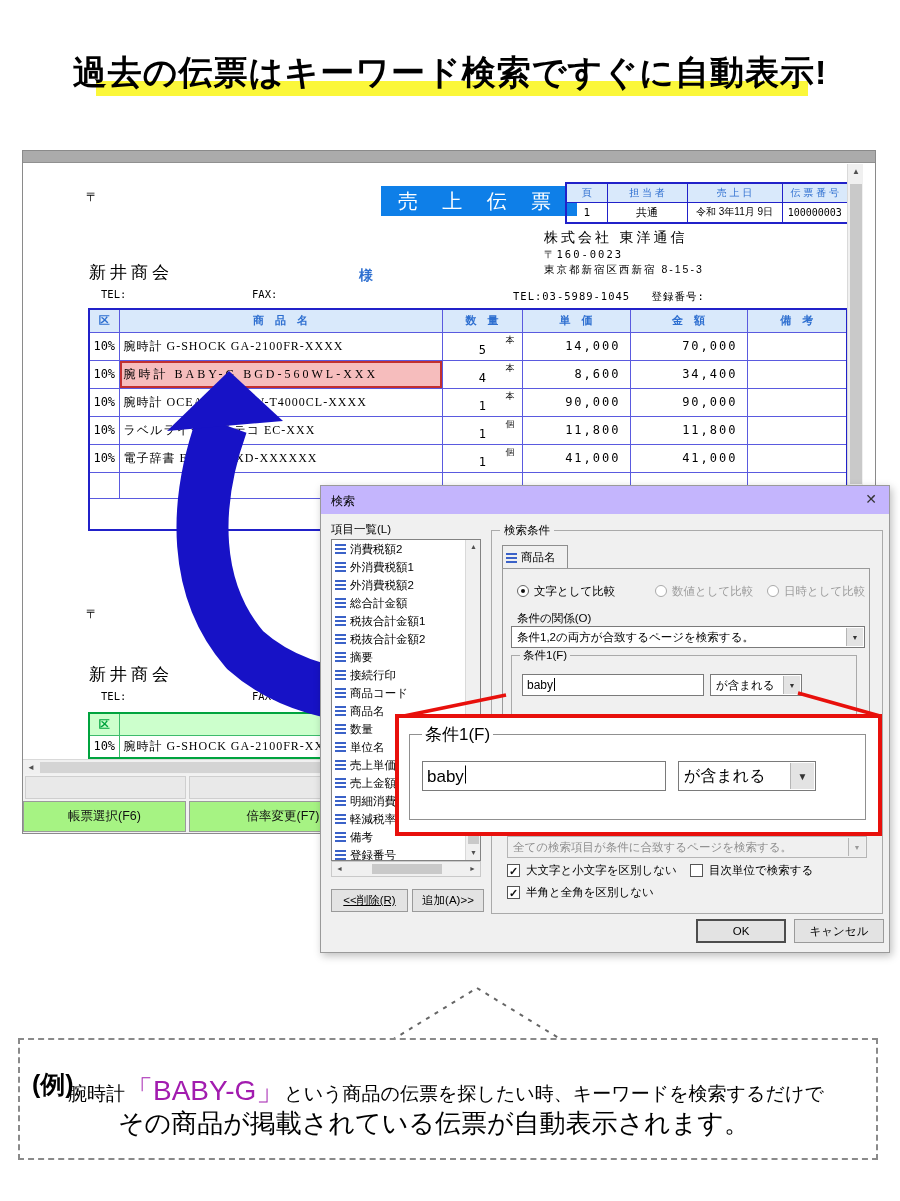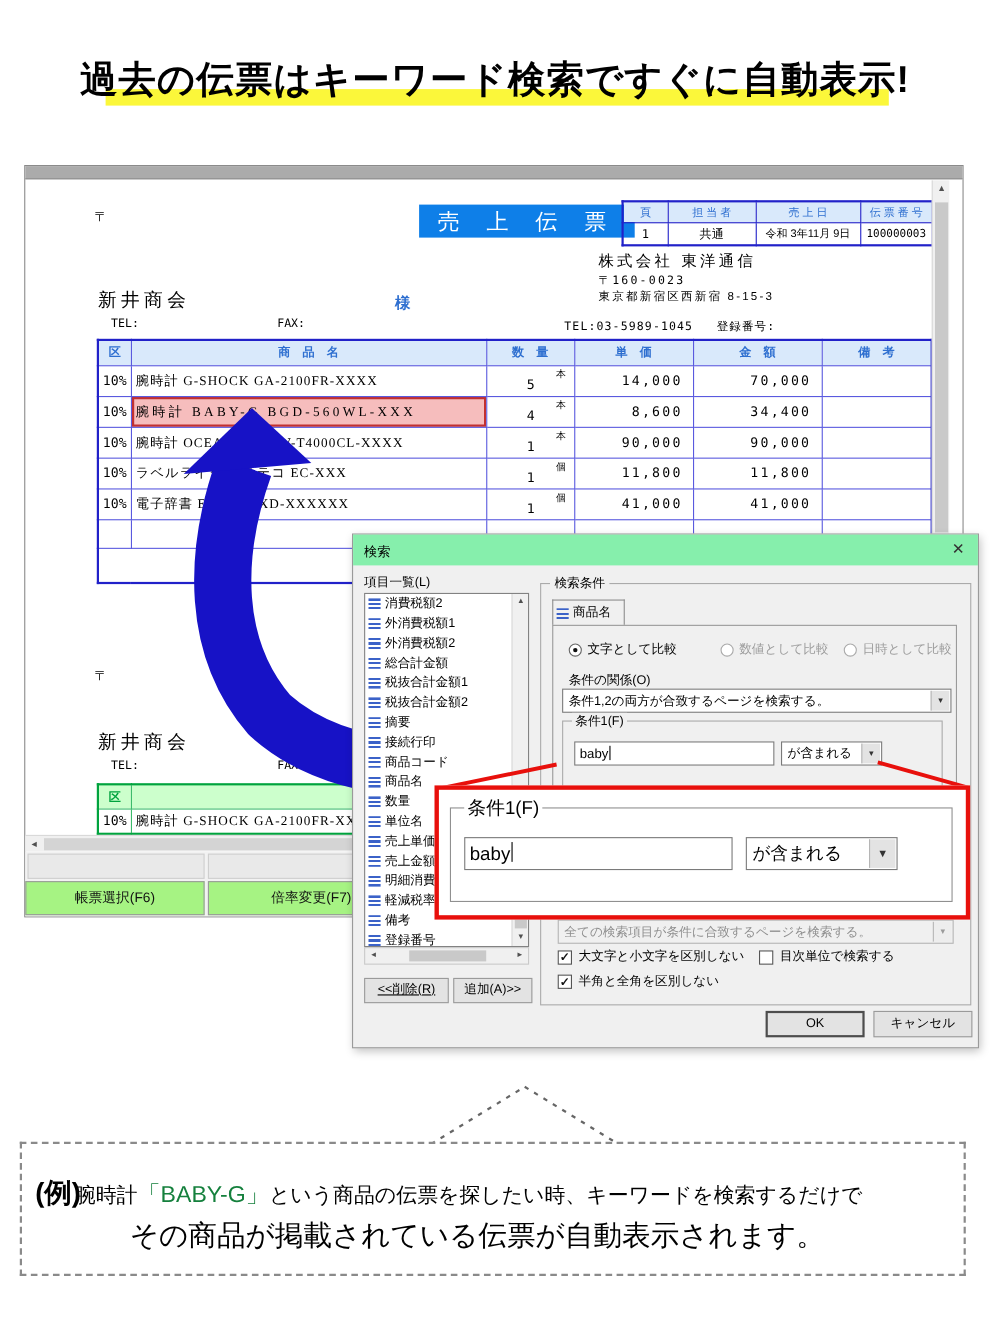--- a/index.html
+++ b/index.html
@@ -71,21 +71,21 @@
 
   
   svg.overlay { position:absolute; left:0; top:0; width:900px; height:1201px; pointer-events:none; }
   #arrow-svg { z-index:5; }
   #redline-svg { z-index:25; }
   #pointer-svg { z-index:1; }
 
   
   .dialog { position:absolute; left:320px; top:485px; width:570px; height:468px; background:#f0f0f0;
     border:1px solid #9a9a9a; box-shadow:2px 3px 8px rgba(0,0,0,.25); z-index:10; font-size:11.5px; }
-  .dlg-titlebar { position:absolute; left:0; top:0; width:100%; height:28px; background:#86efac; }
+  .dlg-titlebar { position:absolute; left:0; top:0; width:100%; height:28px; background:#c4b5fd; }
   .dlg-title { position:absolute; left:10px; top:7px; font-size:12px; color:#000; }
   .dlg-close { position:absolute; right:12px; top:5px; font-size:14px; color:#333; cursor:default; }
 
   .list-label { position:absolute; left:10px; top:36px; }
   .listbox { position:absolute; left:10px; top:53px; width:150px; height:322px; background:#fff; border:1px solid #828282; overflow:hidden; }
   .lb-item { position:relative; height:18px; line-height:18px; padding-left:18px; font-size:11.5px; white-space:nowrap; }
   .lb-icon { position:absolute; left:3px; top:4px; width:11px; height:10px;
     background:repeating-linear-gradient(#3B62C8 0 2px, transparent 2px 4px); }
   .lb-vscroll { position:absolute; right:0; top:0; width:15px; height:100%; background:#f0f0f0; border-left:1px solid #d9d9d9; }
   .lb-vscroll .a { position:absolute; left:0; width:15px; height:14px; text-align:center; font-size:7px; color:#505050; line-height:14px; }
@@ -143,21 +143,21 @@
   .callout .textbox { left:12px; top:26px; width:244px; height:30px; font-size:17px; }
   .callout .textbox .caret { height:18px; width:1.5px; }
   .callout .combo { left:268px; top:26px; width:138px; height:30px; font-size:16px; }
   .callout .combo .cbtn { width:24px; font-size:10px; }
 
   
   .example-box { position:absolute; left:18px; top:1038px; width:860px; height:122px; background:#fff;
     border:2px dashed #8a8a8a; z-index:2; }
   .ex-prefix { position:absolute; left:12px; top:28px; font-size:25px; font-weight:800; }
   .ex-line1 { position:absolute; left:48px; top:32px; font-size:19px; }
-  .ex-keyword { color:#15803d; font-size:21px; }
+  .ex-keyword { color:#a21caf; font-size:28px; }
   .ex-line2 { position:absolute; left:98px; top:66px; font-size:26px; }
 </style>
 </head>
 <body>
 
 <div class="stage">
 
   <div class="title-highlight"></div>
   <div class="main-title">過去の伝票はキーワード検索ですぐに自動表示!</div>
 

